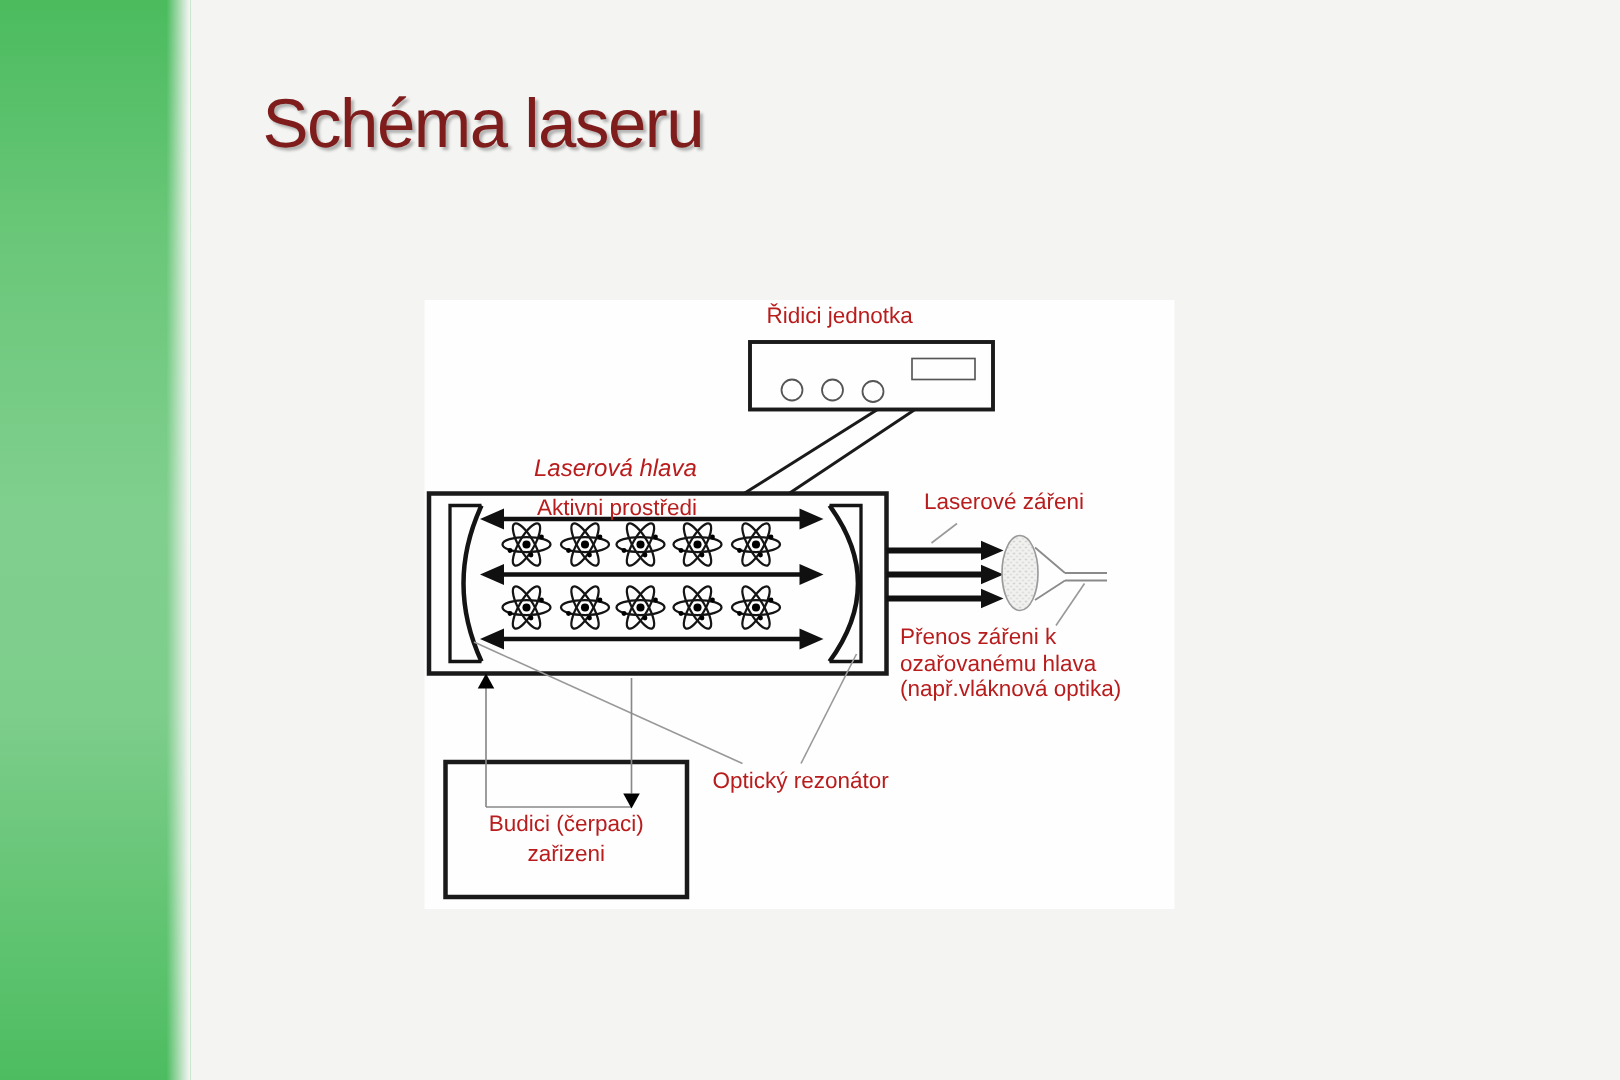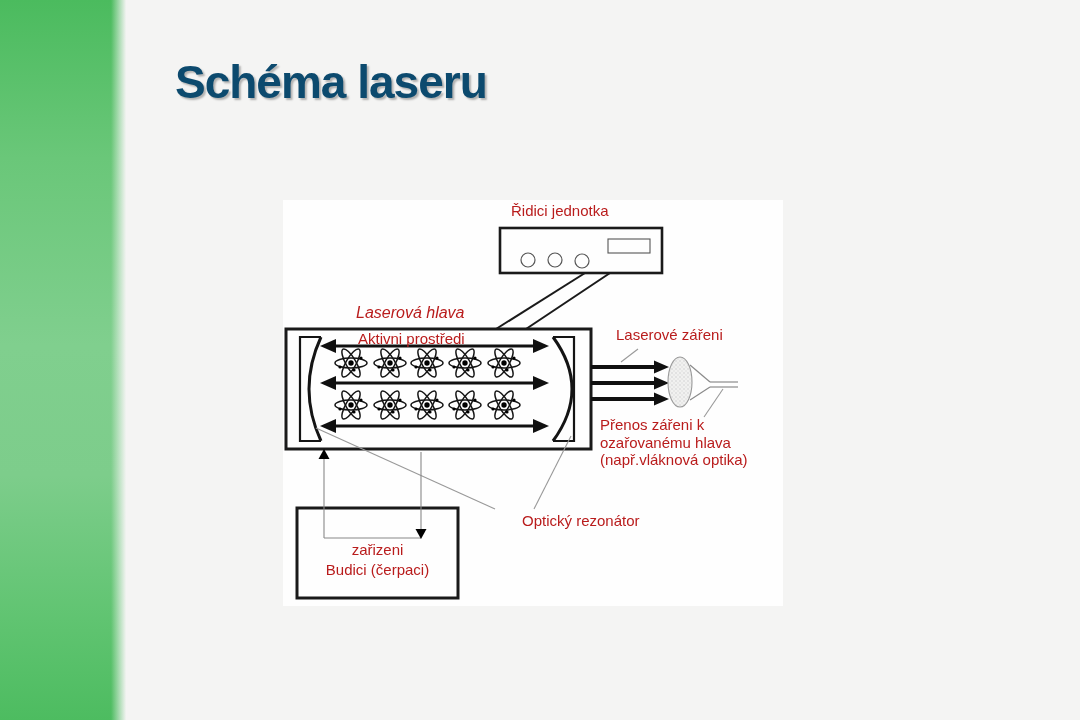--- a/index.html
+++ b/index.html
@@ -2,31 +2,31 @@
 <html><head>
 <meta charset="utf-8">
 <style>
   html,body{margin:0;padding:0;}
   body{font-family:"Liberation Sans", sans-serif;}
   #slide{position:relative;width:1080px;height:720px;background:#f4f4f3;overflow:hidden;}
   #sidebar{position:absolute;left:0;top:0;width:127px;height:720px;
     background:linear-gradient(180deg,#4bbb5e 0%,#6ac779 22%,#80cf8e 48%,#7dcd8b 66%,#60c471 86%,#4dbc60 100%);}
   #sidebar-fade{position:absolute;left:111px;top:0;width:16px;height:720px;
     background:linear-gradient(90deg,rgba(244,244,243,0) 0%,#f4f4f3 95%);}
-  #title{position:absolute;left:175px;top:55px;font-size:46px;font-weight:bold;
-    color:#0c4a6e;letter-spacing:-1px;text-shadow:2px 2px 2px rgba(0,0,0,0.28);white-space:nowrap;}
+  #title{position:absolute;left:175px;top:55px;font-size:46px;font-weight:normal;
+    color:#7f1d1d;letter-spacing:-1px;text-shadow:2px 2px 2px rgba(0,0,0,0.28);white-space:nowrap;}
   #diagram{position:absolute;left:283px;top:200px;width:500px;height:406px;background:#fefefe;}
   #diagram svg{position:absolute;left:0;top:0;}
   .lbl{position:absolute;color:#b91c1c;font-size:15px;line-height:17px;white-space:nowrap;}
   .lbl-control{left:228px;top:2px;}
   .lbl-head{left:73px;top:104px;font-size:16px;font-style:italic;}
   .lbl-active{left:75px;top:130px;}
   .lbl-output{left:309px;top:126px;margin-left:24px;}
   .lbl-transfer{left:317px;top:216px;line-height:17.5px;}
-  .lbl-resonator{left:192px;top:312px;margin-left:47px;}
+  .lbl-resonator{left:192px;top:312px;}
   .lbl-pump{left:14px;top:340px;width:161px;text-align:center;line-height:20px;}
 </style>
 </head>
 <body>
 
 <div id="slide">
   <div id="sidebar"></div>
   <div id="sidebar-fade"></div>
 
   <div id="title">Schéma laseru</div>
@@ -135,17 +135,17 @@
     <div class="lbl lbl-head">Laserová hlava</div>
     <div class="lbl lbl-active">Aktivni prostředi</div>
     <div class="lbl lbl-output">Laserové zářeni</div>
     <div class="lbl lbl-transfer">
       <div>Přenos zářeni k</div>
       <div>ozařovanému hlava</div>
       <div>(např.vláknová optika)</div>
     </div>
     <div class="lbl lbl-resonator">Optický rezonátor</div>
     <div class="lbl lbl-pump">
+      <div>Budici (čerpaci)</div>
       <div>zařizeni</div>
-      <div>Budici (čerpaci)</div>
     </div>
   </div>
 </div>
 
 </body></html>

